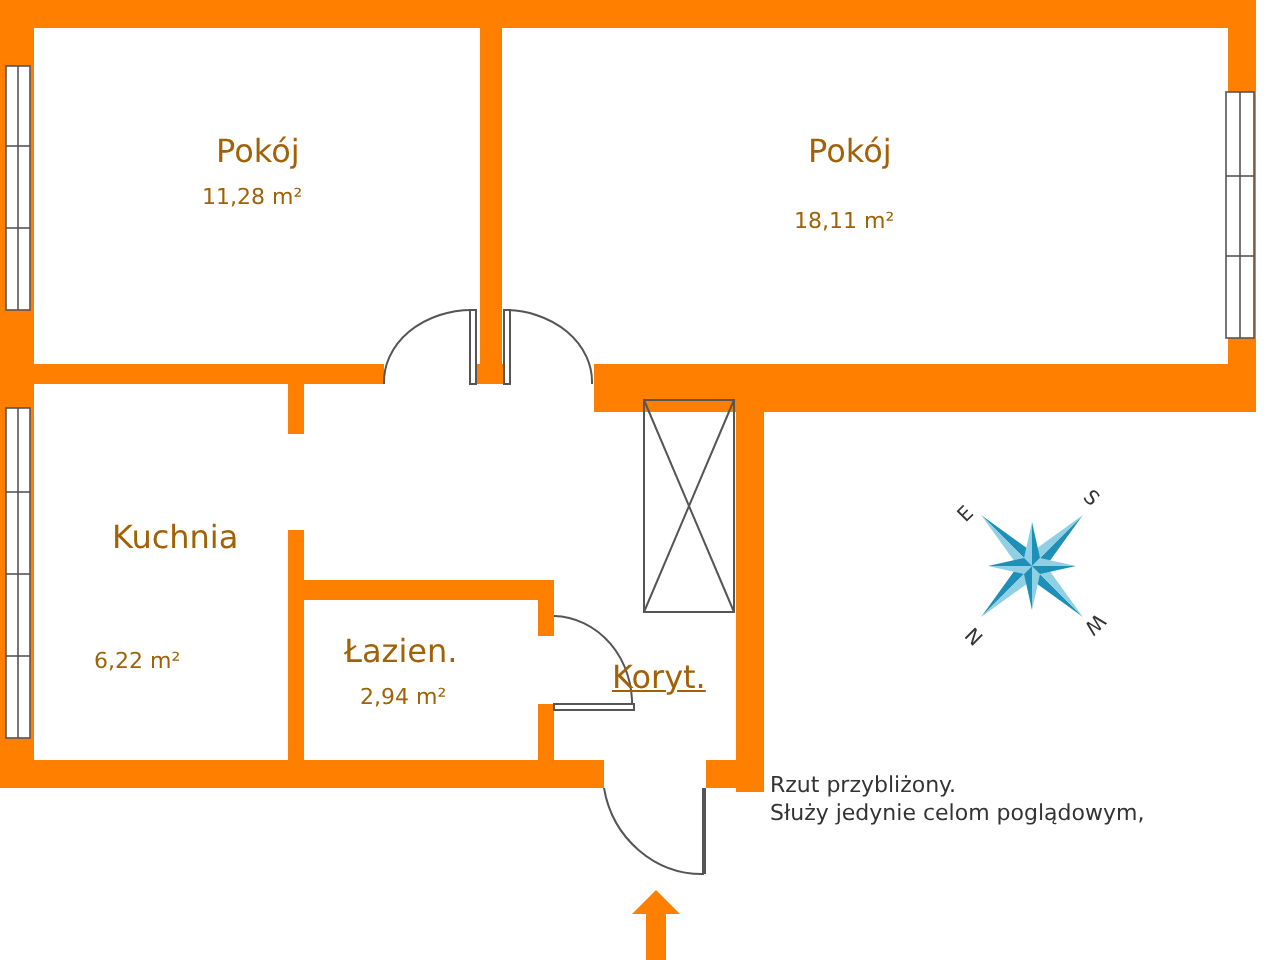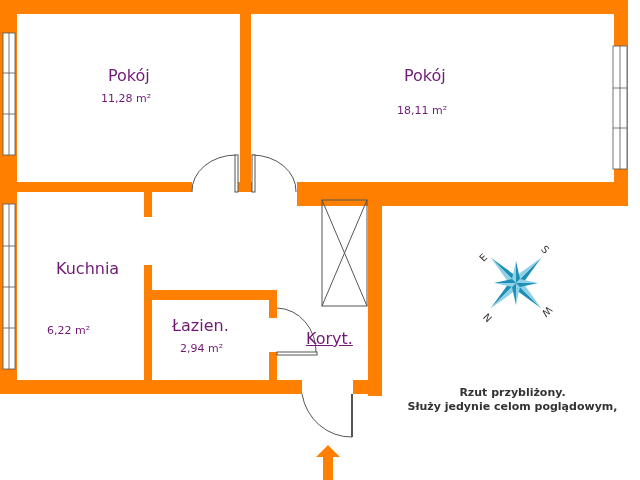--- a/index.html
+++ b/index.html
@@ -1,21 +1,21 @@
 <!DOCTYPE html>
 <html><head>
   <meta charset="utf-8">
   <style>
     html, body { margin:0; padding:0; background:#ffffff; }
     body { width:640px; height:480px; position:relative; overflow:hidden; font-family:"DejaVu Sans", sans-serif; }
     #plan { position:absolute; left:0; top:0; width:640px; height:480px; }
-    .lbl { position:absolute; color:#701a75; text-align:center; white-space:nowrap; }
+    .lbl { position:absolute; color:#a16207; text-align:center; white-space:nowrap; }
     .room-name { font-size:16px; }
     .room-area { font-size:11px; }
-    .note { position:absolute; left:385px; top:386px; width:255px; text-align:center; font-size:11px; line-height:14px; color:#333;font-weight:bold; }
+    .note { position:absolute; left:385px; top:386px; width:255px; font-size:11px; line-height:14px; color:#333; }
   </style>
 </head>
 <body>
 
 <svg id="plan" viewBox="0 0 640 480" xmlns="http://www.w3.org/2000/svg">
   <g fill="#ff8000">
 
     <rect x="0" y="0" width="628" height="14"></rect>
 
     <rect x="0" y="0" width="17" height="393"></rect>

